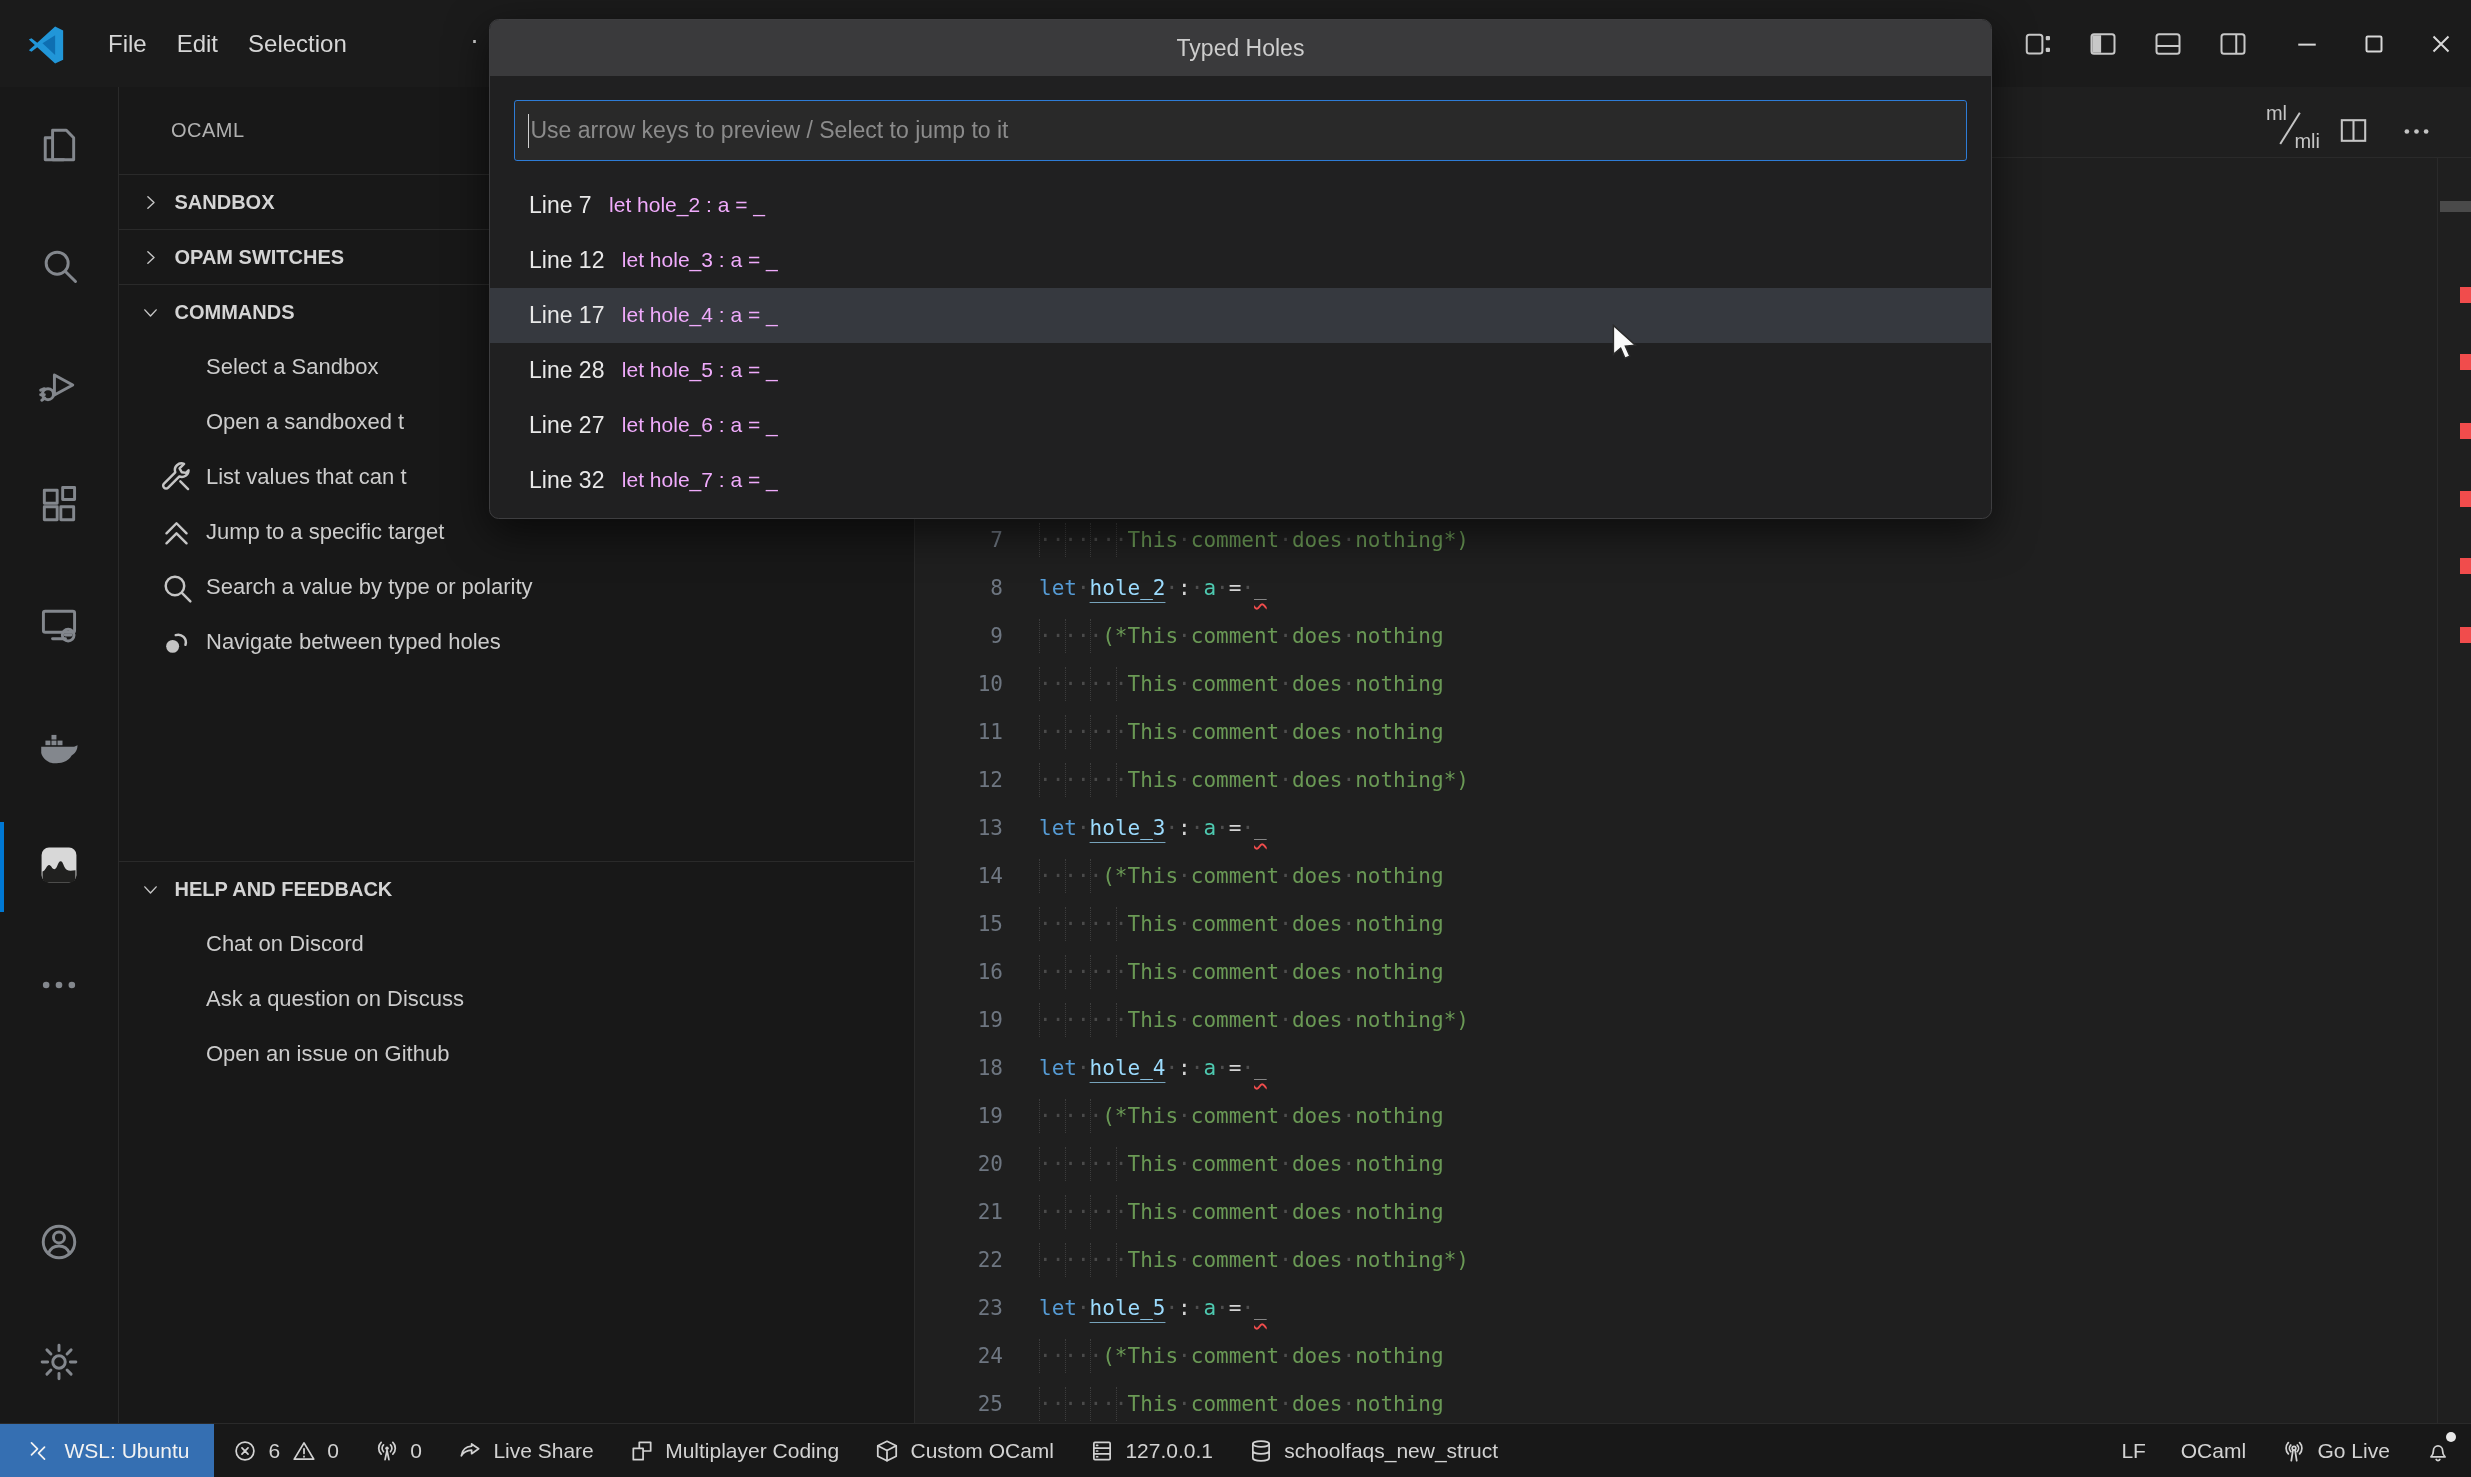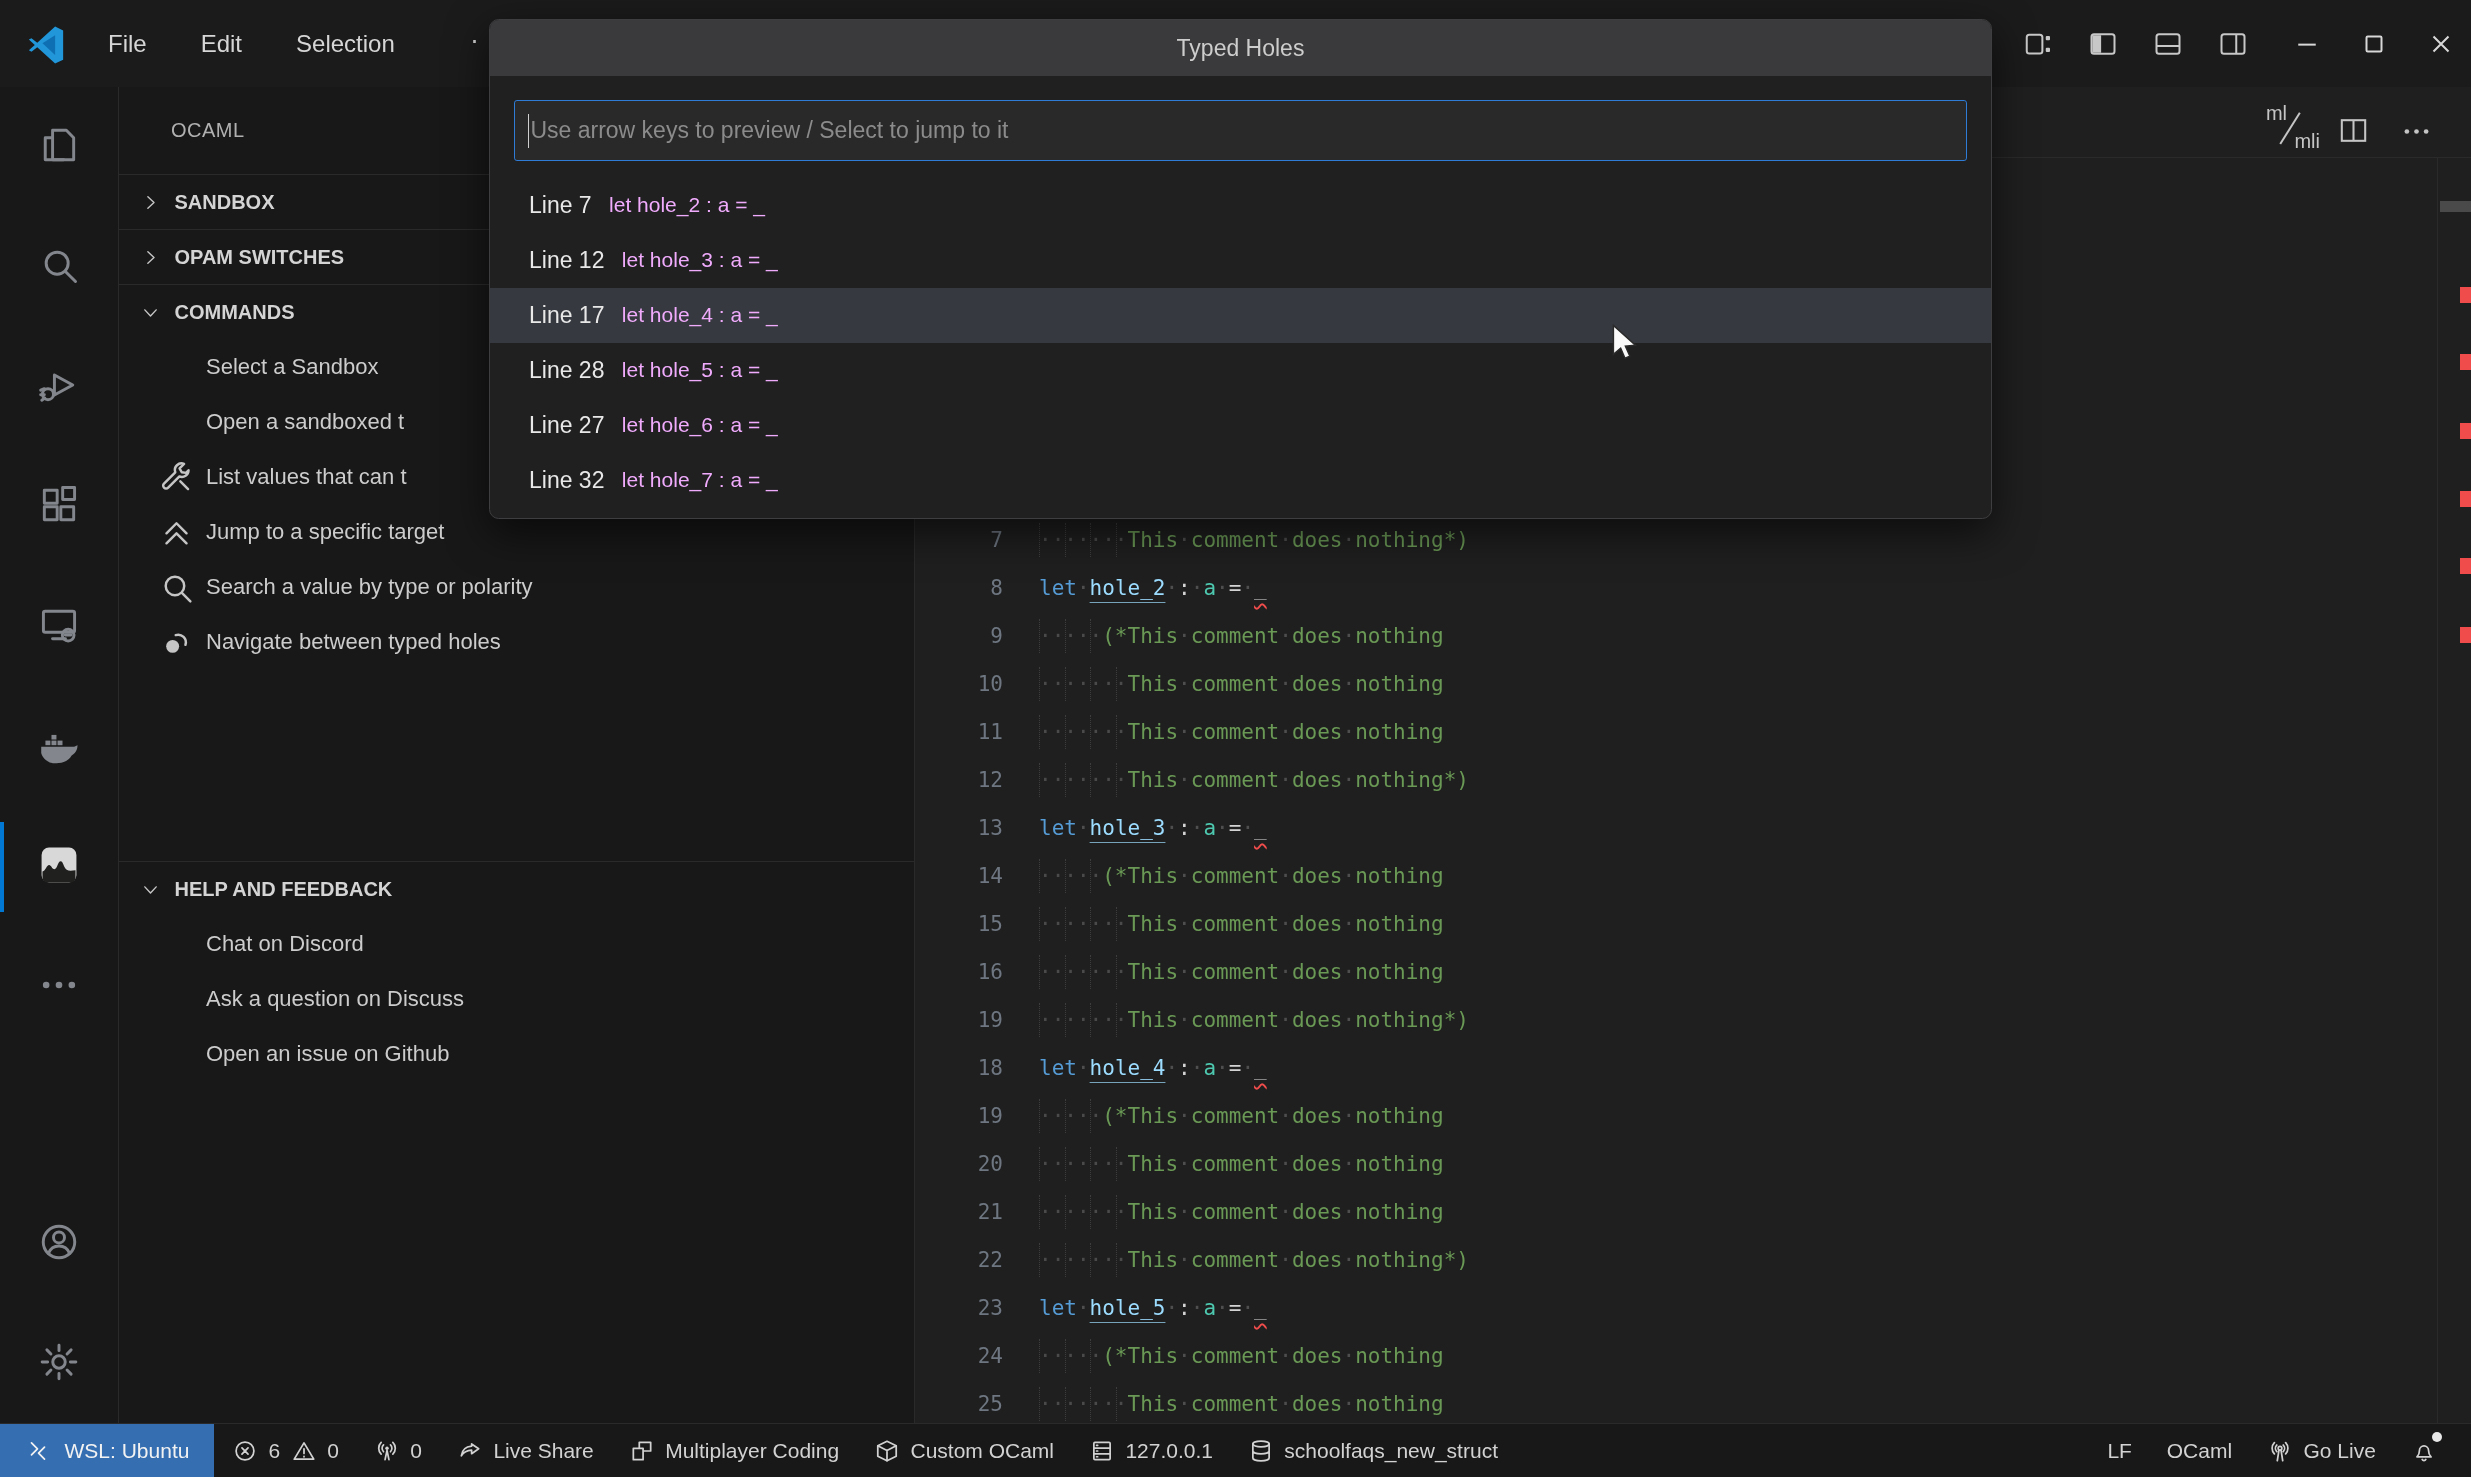--- a/index.html
+++ b/index.html
@@ -3,21 +3,21 @@
 <meta charset="utf-8">
 <style>
   html,body{margin:0;padding:0;background:#111;}
   .screen{position:relative;width:2472px;height:1477px;background:#1f1f1f;overflow:hidden;
           font-family:"Liberation Sans",sans-serif;color:#ccc;}
 
   
   .titlebar{position:absolute;left:0;top:0;width:2472px;height:87px;background:#1b1b1b;
             border-bottom:1px solid #2a2a2a;}
   .logo{position:absolute;left:25px;top:22px;width:42px;height:42px;}
-  .menus{position:absolute;left:108px;top:0;height:87px;display:flex;align-items:center;gap:54px;
+  .menus{position:absolute;left:108px;top:0;height:87px;display:flex;align-items:center;gap:30px;
          font-size:24px;color:#d6d6d6;}
   .menu-item{cursor:default;}
   .menu-overflow{position:absolute;left:470px;top:25px;font-size:27px;color:#cfcfcf;}
   .layout-group{position:absolute;left:2018px;top:24px;display:flex;gap:26px;color:#c8c8c8;}
   .layout-group .tbtn{width:39px;height:39px;display:flex;align-items:center;justify-content:center;}
   .tbtn svg{width:30px;height:30px;}
   .win-group{position:absolute;left:2287px;top:24px;display:flex;gap:28px;color:#d8d8d8;}
   .win-group .tbtn{width:39px;height:39px;display:flex;align-items:center;justify-content:center;}
 
   
@@ -83,21 +83,21 @@
 
   .minimap-line{position:absolute;left:1522px;top:70px;bottom:0;width:1px;background:#2a2a2a;}
   .mm-slider{position:absolute;left:1525px;top:114px;width:33px;height:10.6px;background:#5a5a5a;
              opacity:.75;cursor:pointer;}
   .ov-mark{position:absolute;left:1545px;width:12.6px;height:16.4px;background:var(--error,#f14c4c);}
 
   
   .statusbar{position:absolute;left:0;bottom:0;width:2472px;height:53px;background:#181818;
              border-top:1px solid #2a2a2a;display:flex;align-items:stretch;font-size:21px;color:#d2d2d2;}
   .sb-left{display:flex;align-items:stretch;flex:1;min-width:0;}
-  .sb-right{display:flex;align-items:stretch;padding-right:18px;}
+  .sb-right{display:flex;align-items:stretch;padding-right:4px;}
   .seg{display:flex;align-items:center;gap:10.6px;padding:0 17.4px;cursor:pointer;white-space:nowrap;}
   .seg .sic{display:flex;align-items:center;}
   .seg svg{width:26px;height:26px;}
   .seg.badge{background:var(--remote-badge,#356fb2);color:#f2f2f2;padding:0 25px;gap:13.5px;}
   .seg.hasdot{position:relative;}
   .seg.hasdot::after{content:"";position:absolute;right:11.6px;top:7.7px;width:10.6px;height:10.6px;
              border-radius:50%;background:#e8e8e8;}
 
   
   .dialog{position:absolute;left:489px;top:19.3px;width:1501px;height:498px;z-index:20;

